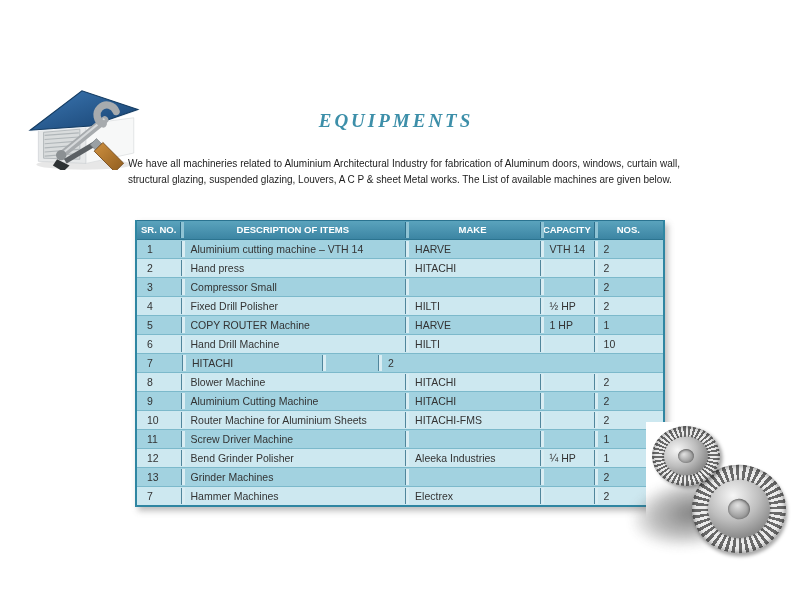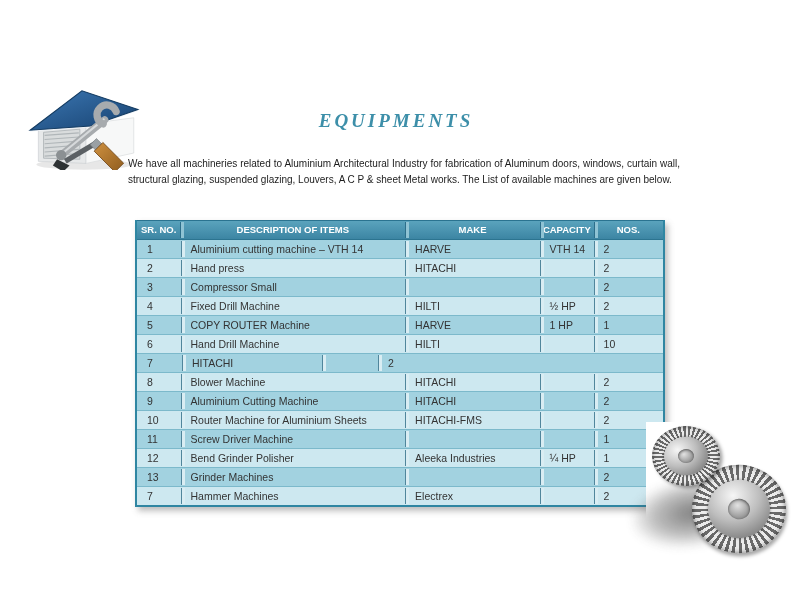--- a/index.html
+++ b/index.html
@@ -162,21 +162,21 @@
         </div>
         <div class="trow odd">
           <div class="cell col0">3</div>
           <div class="cell col1">Compressor Small</div>
           <div class="cell col2"></div>
           <div class="cell col3"></div>
           <div class="cell col4">2</div>
         </div>
         <div class="trow even">
           <div class="cell col0">4</div>
-          <div class="cell col1">Fixed Drill Machine</div>
+          <div class="cell col1">Fixed Drill Polisher</div>
           <div class="cell col2">HILTI</div>
           <div class="cell col3">½ HP</div>
           <div class="cell col4">2</div>
         </div>
         <div class="trow odd">
           <div class="cell col0">5</div>
           <div class="cell col1">COPY ROUTER Machine</div>
           <div class="cell col2">HARVE</div>
           <div class="cell col3">1 HP</div>
           <div class="cell col4">1</div>

